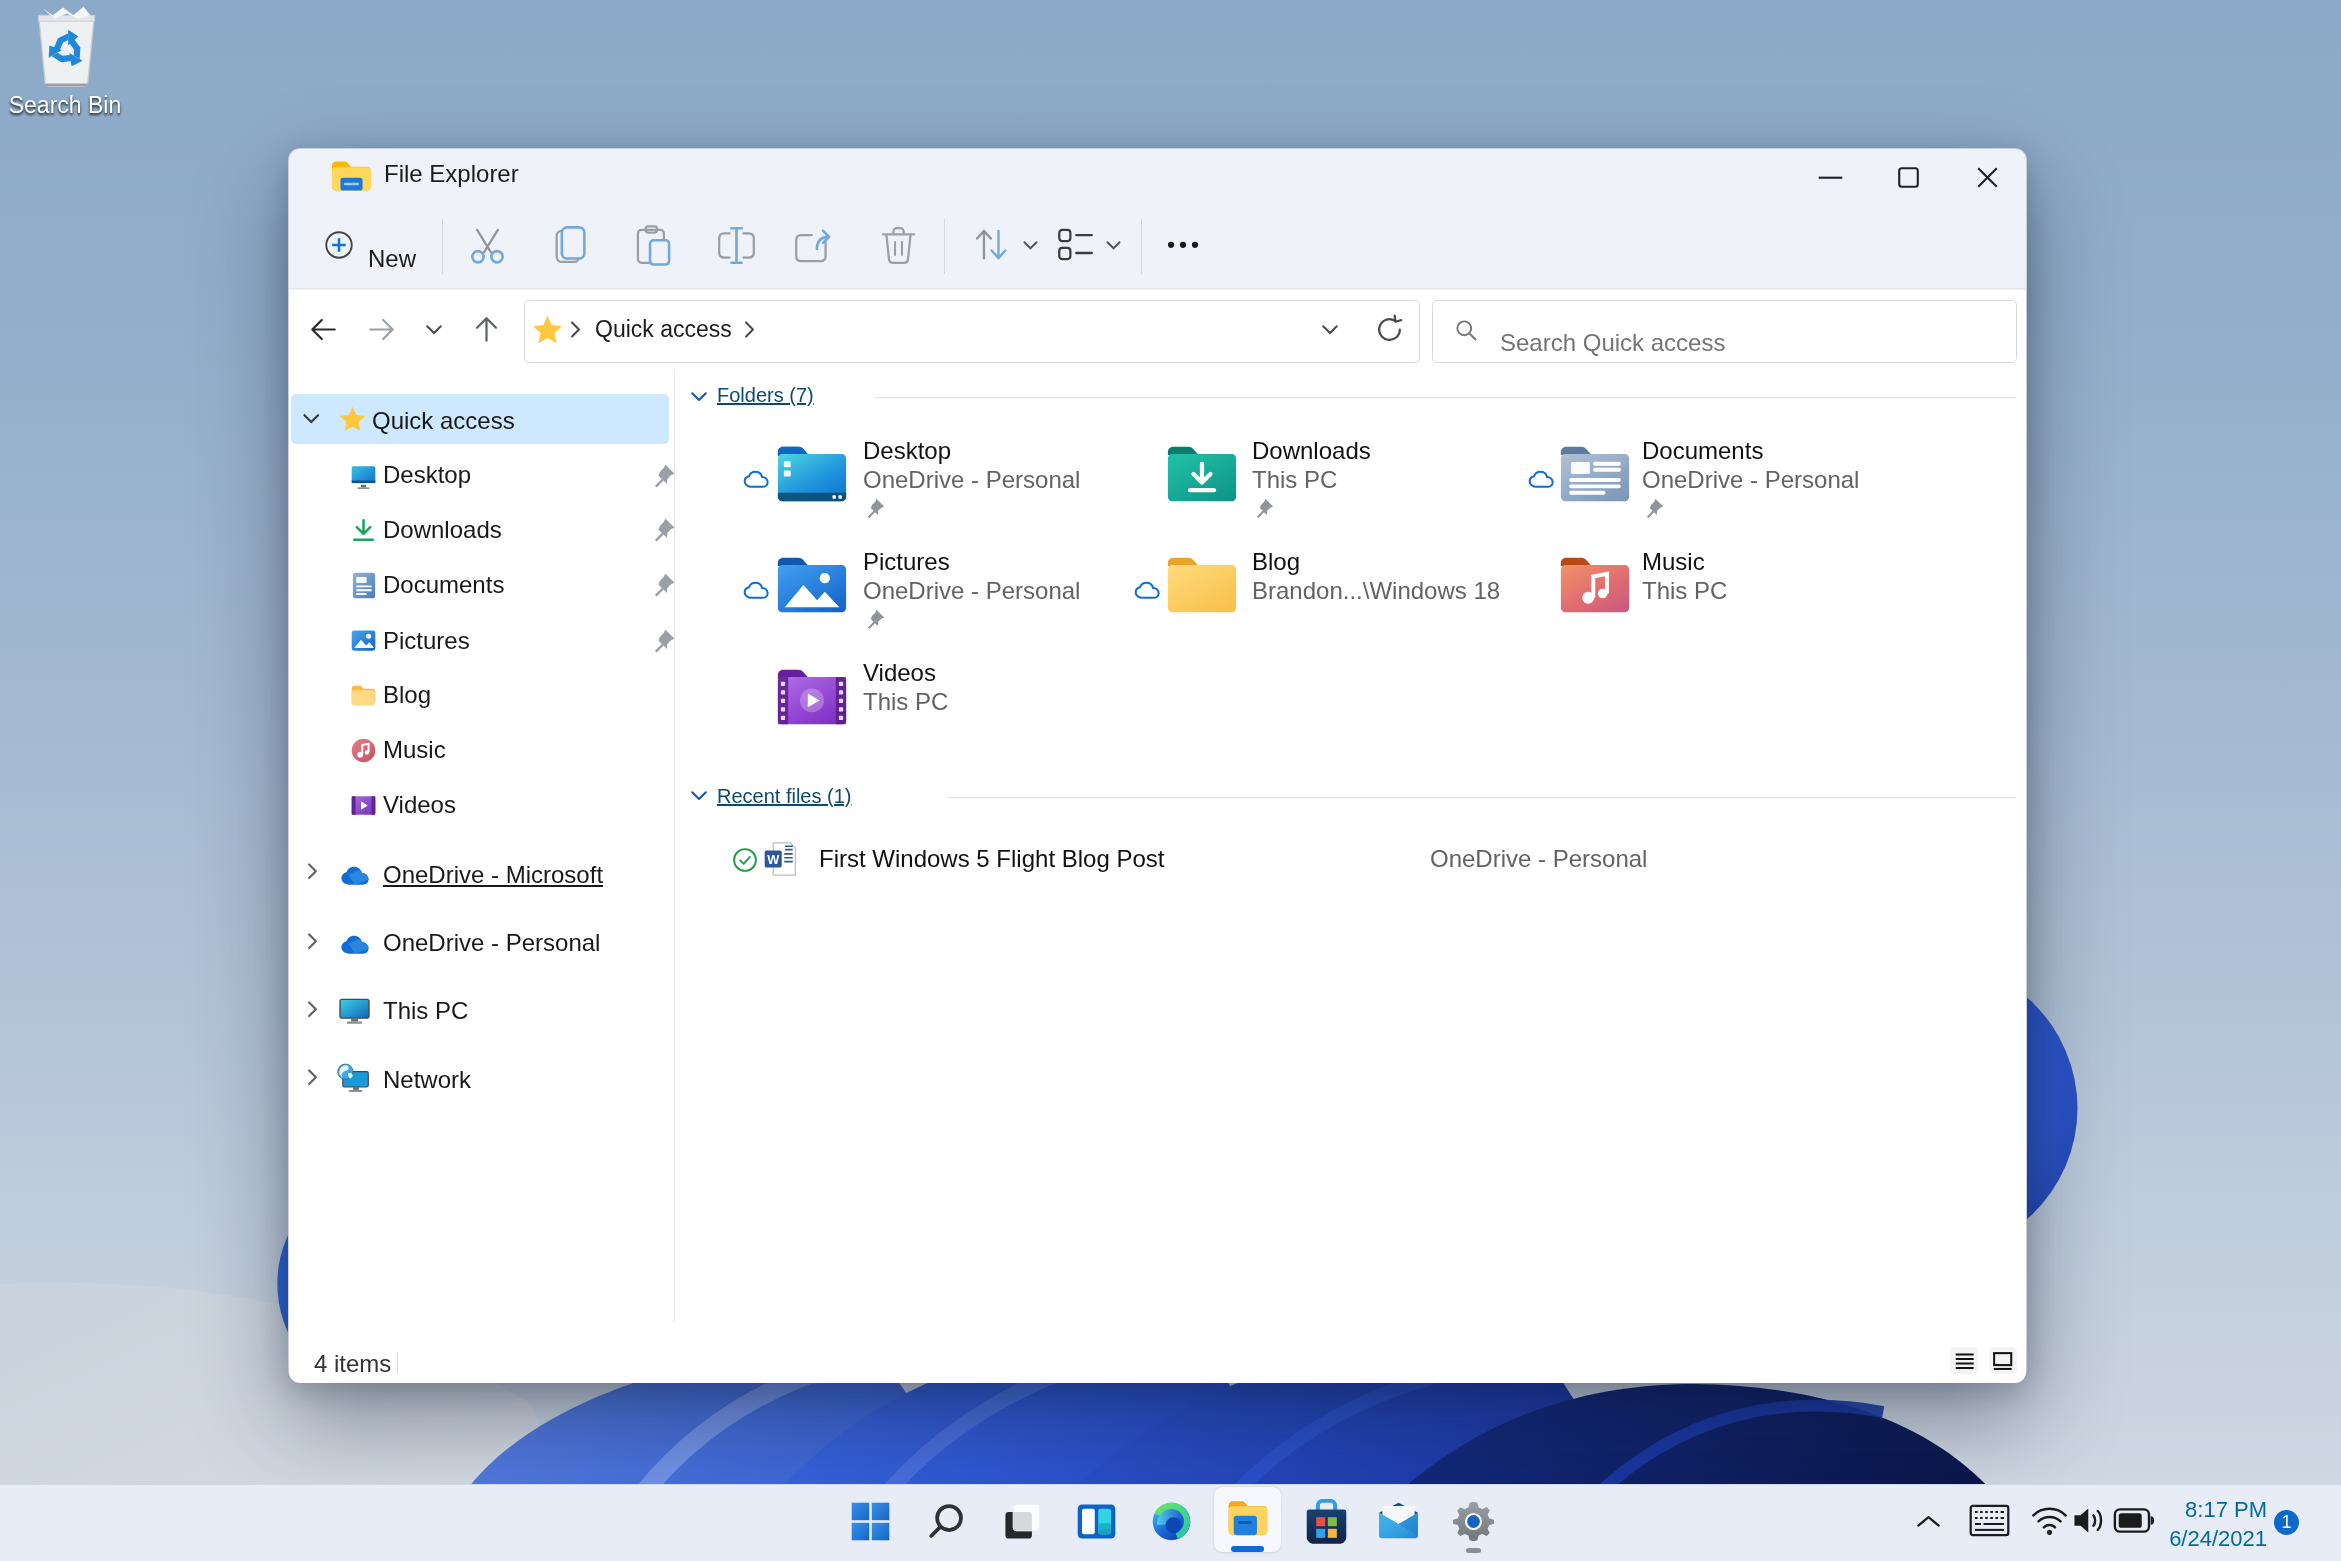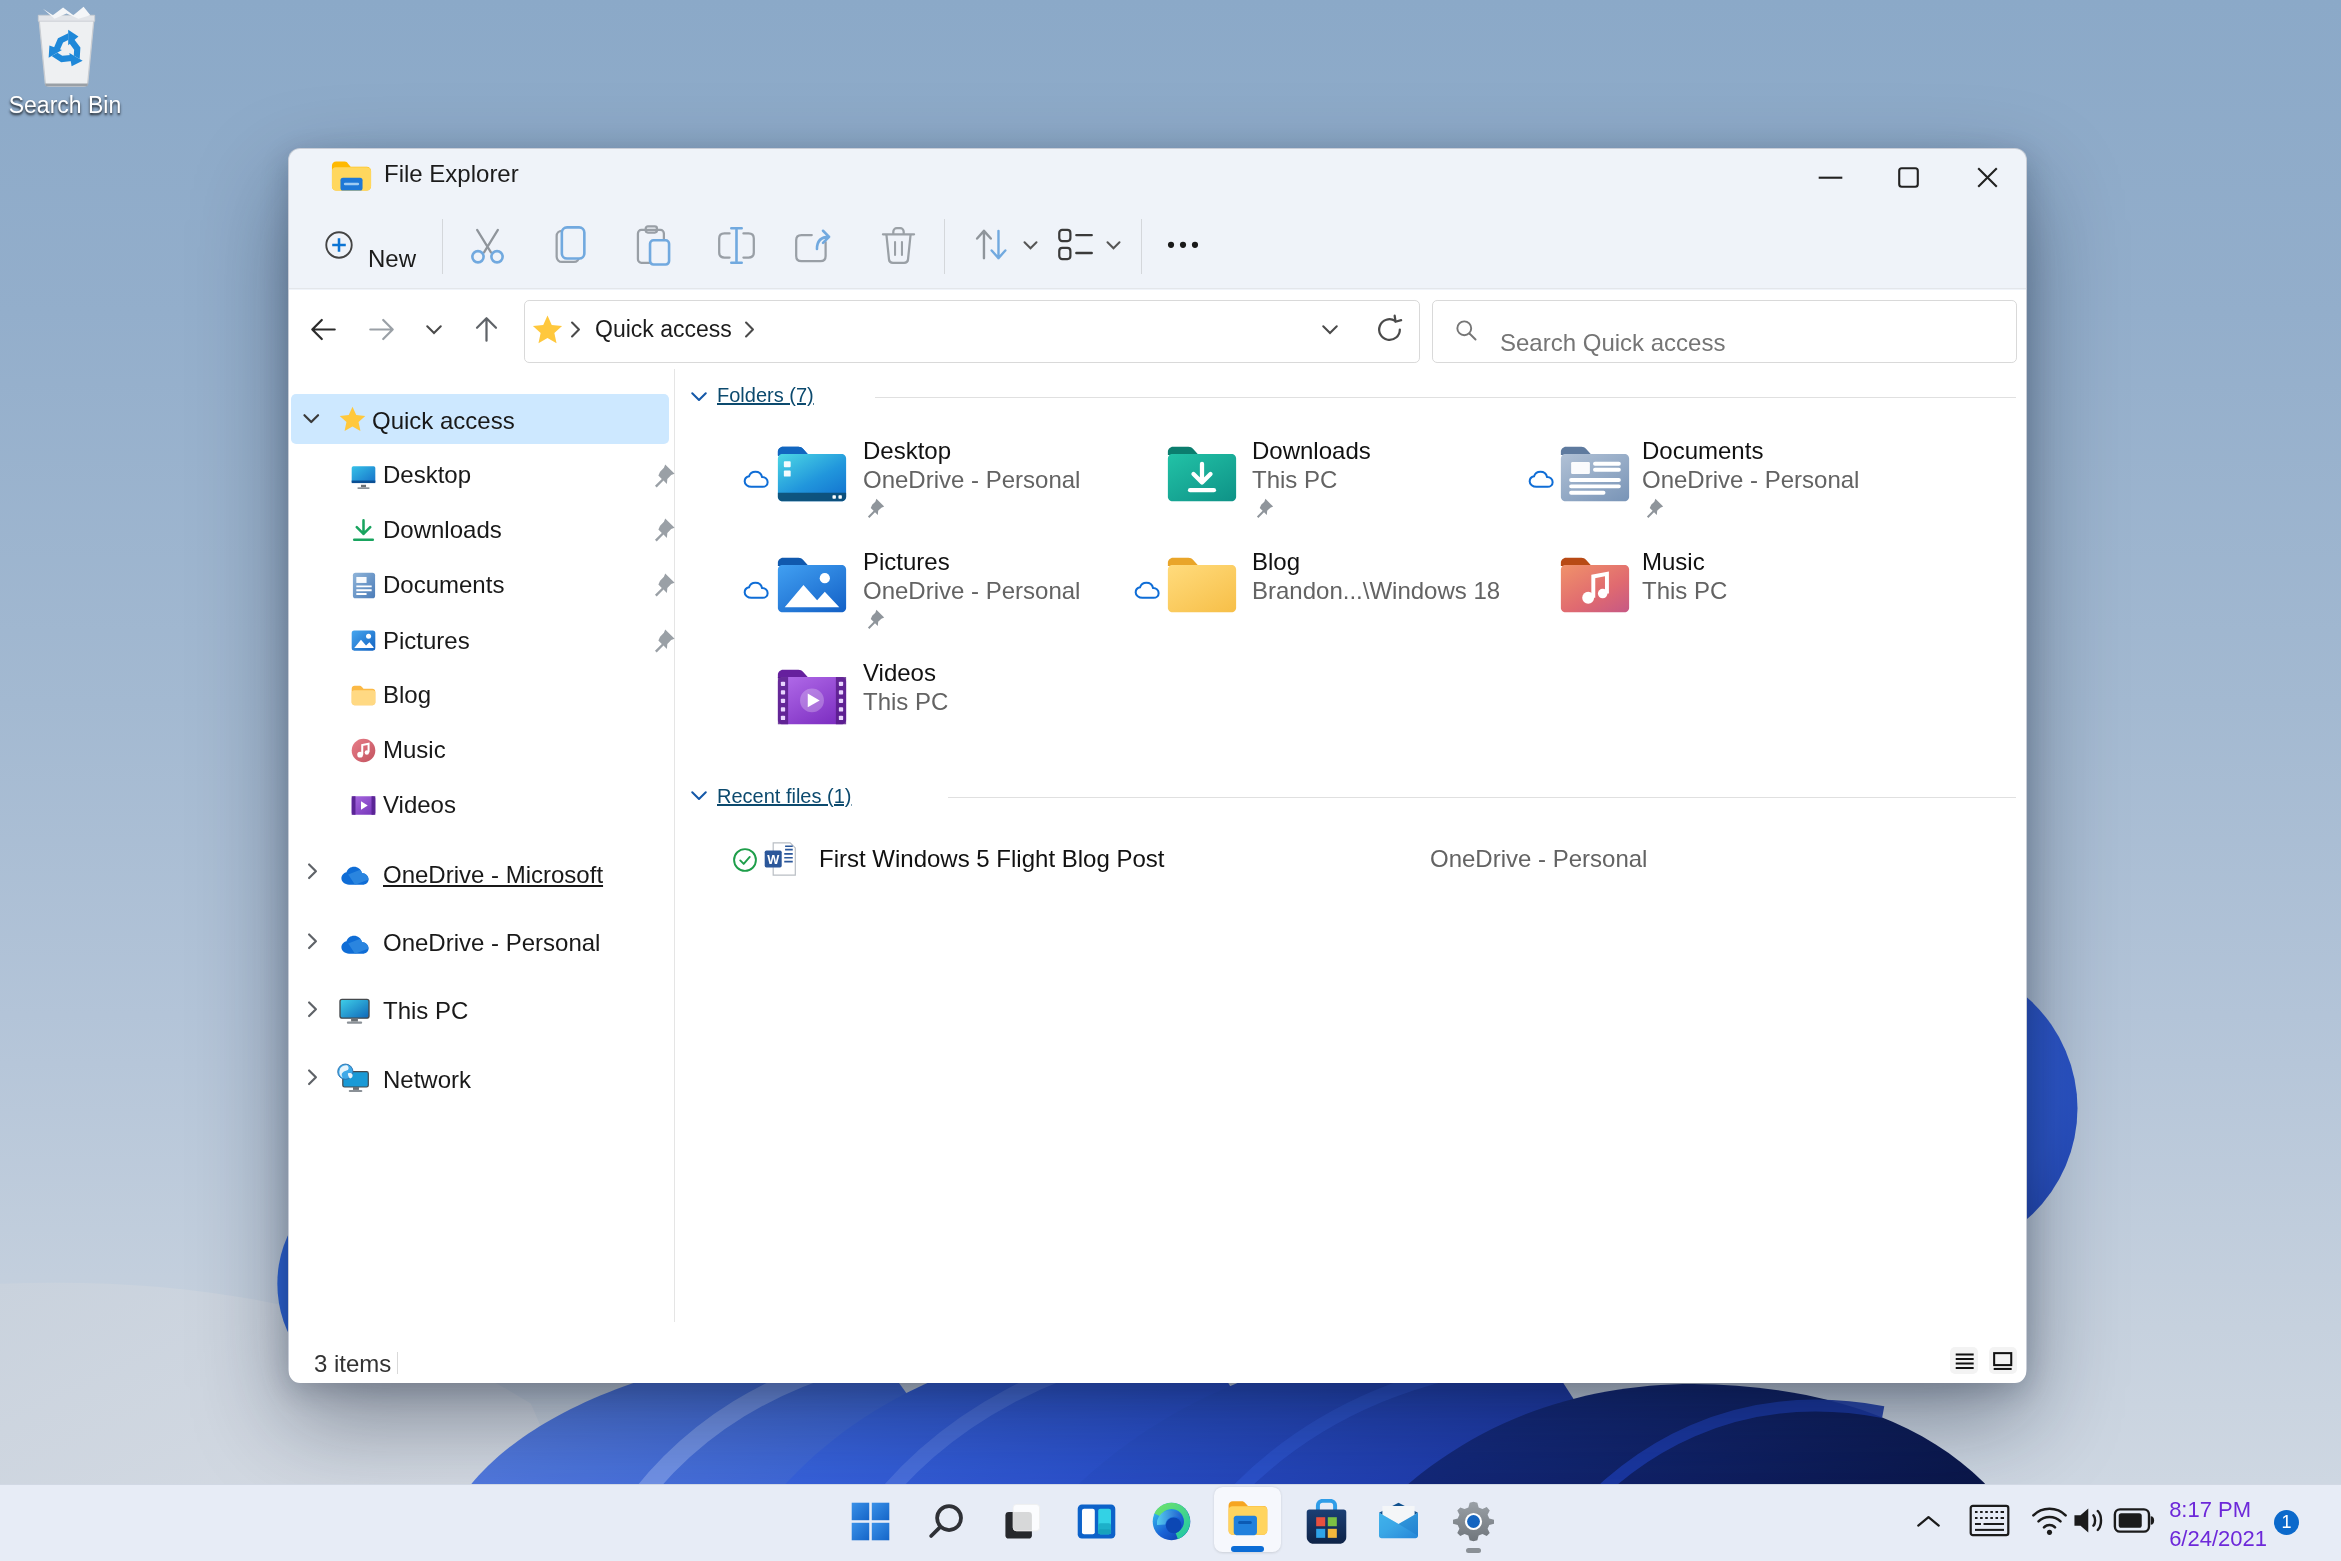--- a/index.html
+++ b/index.html
@@ -25,21 +25,21 @@
 #sidebar-divider { position:absolute; left:385px; top:220px; width:0.9px; height:953px; background:#e5e5e5; }
 .stext { position:absolute; font-size:24px; color:#191919; white-space:nowrap; }
 .hdr { position:absolute; font-size:20px; color:#0c4a6e; white-space:nowrap;text-decoration:underline; }
 .hline { position:absolute; height:0.9px; background:#e0e0e0; }
 .tile-title { position:absolute; font-size:24px; color:#111; white-space:nowrap; }
 .tile-sub { position:absolute; font-size:24px; color:#636363; white-space:nowrap; }
 
 #statusbar { position:absolute; left:0; top:1173px; width:100%; height:61px; background:#fff; border-radius:0 0 11px 11px; }
 
 #taskbar { position:absolute; left:0; top:1484px; width:2342px; height:77px; background:#e7ecf6; border-top:0.9px solid rgba(160,170,185,0.30); }
-#clock { position:absolute; right:75px; top:1495px; text-align:left; font-size:22px; color:#6d28d9; line-height:29px; }
+#clock { position:absolute; right:75px; top:1495px; text-align:right; font-size:22px; color:#0369a1; line-height:29px; }
 </style>
 </head>
 <body>
 <svg id="wallpaper" viewBox="0 0 2736 1824" preserveAspectRatio="none">
   <defs>
     <radialGradient id="disc" cx="0.42" cy="0.4" r="0.7">
       <stop offset="0" stop-color="#3168e0"></stop>
         <stop offset="0.75" stop-color="#2c55c8"></stop>
         <stop offset="1" stop-color="#2247b4"></stop>
     </radialGradient>
@@ -548,21 +548,21 @@
         <rect x="73.5" y="46" width="5" height="5" rx="1"></rect>
         <rect x="73.5" y="56" width="5" height="5" rx="1"></rect>
       </g>
     <circle cx="42" cy="38" r="14" fill="#fff" opacity="0.25"></circle>
     <path d="M37,30 L51,38 L37,46 Z" fill="#fff"></path>
   </svg>
   <div class="tile-title" style="left:574px; top:510px;">Videos</div>
   <div class="tile-sub" style="left:574px; top:539px;">This PC</div>
 
   <div id="statusbar"></div>
-  <div class="abs" style="left:25px; top:1201px; font-size:24px; color:#333;">3 items</div>
+  <div class="abs" style="left:25px; top:1201px; font-size:24px; color:#333;">4 items</div>
   <div class="abs" style="left:108px; top:1203px; width:0.9px; height:22px; background:#d9d9d9;"></div>
   <div class="abs" style="left:1661px; top:1198px; width:28px; height:27px; background:#f3f3f3; border-radius:5.1px;"></div>
   <svg class="abs" style="left:1665px; top:1202px;" width="21.4" height="20.5" viewBox="0 0 25 24">
     <path d="M2,4 L23,4 M2,9.3 L23,9.3 M2,14.6 L23,14.6 M2,20 L23,20" stroke="#111" stroke-width="2.4"></path>
   </svg>
   <div class="abs" style="left:1700px; top:1198px; width:28px; height:27px; background:#f3f3f3; border-radius:5.1px;"></div>
   <svg class="abs" style="left:1703px; top:1202px;" width="21.4" height="20.5" viewBox="0 0 25 24">
     <rect x="2.5" y="2.5" width="20" height="14" fill="none" stroke="#111" stroke-width="2.4"></rect>
     <path d="M2,21 L23,21" stroke="#111" stroke-width="2.4"></path>
   </svg>

